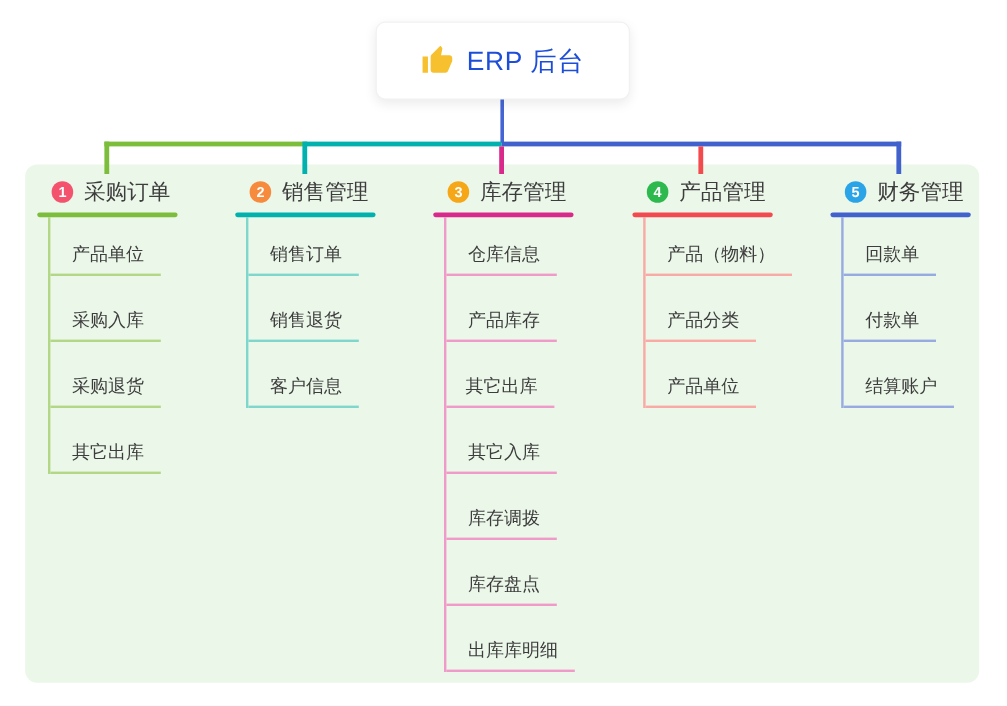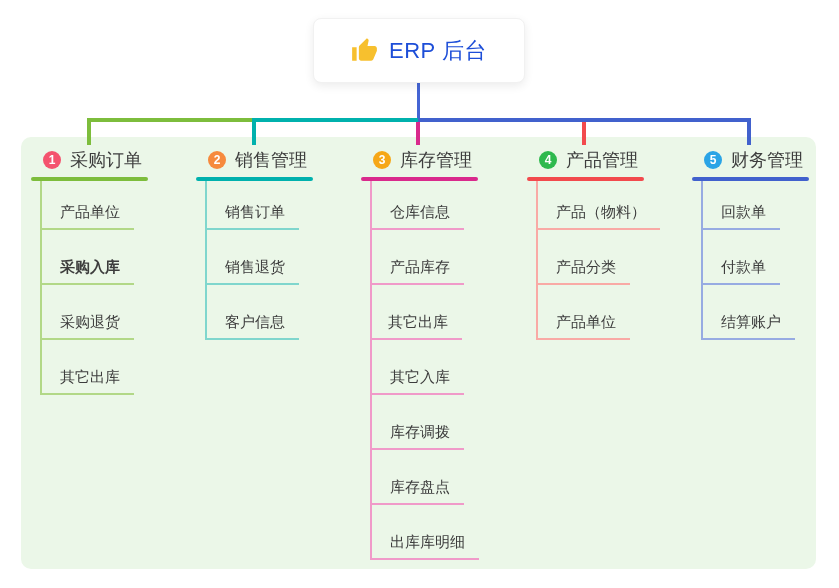--- a/index.html
+++ b/index.html
@@ -83,21 +83,21 @@
     <div class="title-row">
       <span class="badge" style="background: rgb(244, 83, 110);">1</span>
       <span class="title-text">采购订单</span>
     </div>
     <div class="title-underline" style="background: rgb(125, 189, 60);"></div>
     <ul class="children" style="border-left-color: rgb(178, 216, 135);">
       <li class="child">
         <span class="child-label" style="border-bottom-color: rgb(178, 216, 135);">产品单位</span>
         </li>
       <li class="child">
-        <span class="child-label" style="border-bottom-color: rgb(178, 216, 135); font-weight: bold;">采购入库</span>
+        <span class="child-label" style="border-bottom-color: rgb(178, 216, 135);">采购入库</span>
         </li>
       <li class="child">
         <span class="child-label" style="border-bottom-color: rgb(178, 216, 135);">采购退货</span>
         </li>
       <li class="child">
         <span class="child-label" style="border-bottom-color: rgb(178, 216, 135);">其它出库</span>
         </li>
     </ul>
   </div>
 

